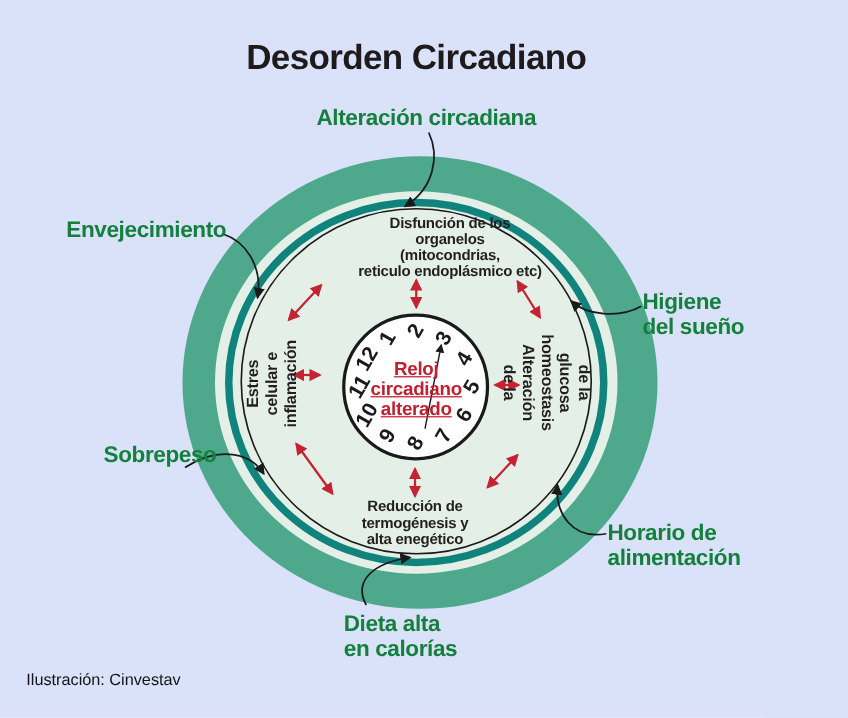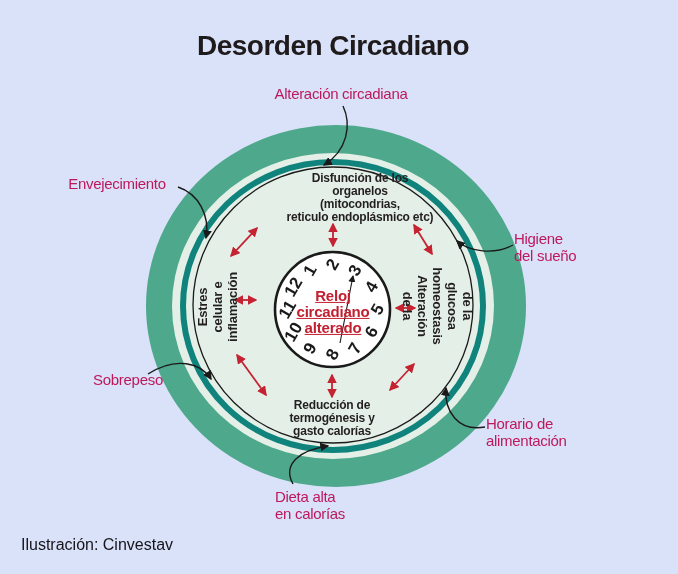--- a/index.html
+++ b/index.html
@@ -11,22 +11,22 @@
     overflow:hidden;
   }
   .title{
     position:absolute;left:333px;top:30px;
     transform:translateX(-50%);
     font-size:28px;font-weight:bold;color:#1f1b1c;
     letter-spacing:-0.5px;white-space:nowrap;
   }
   svg.diagram{position:absolute;left:0;top:0;}
   .red-label{
-    position:absolute;color:#be185d;font-weight:normal;
-    font-size:15px;line-height:1.12;letter-spacing:-0.3px;
+    position:absolute;color:#15803d;font-weight:bold;
+    font-size:18px;line-height:1.12;letter-spacing:-0.3px;
     white-space:pre-line;
   }
   .centered{transform:translate(-50%,-50%);text-align:center;white-space:nowrap;}
   .inner-text{
     position:absolute;color:#231f20;font-weight:bold;
     font-size:12px;line-height:1.08;letter-spacing:-0.2px;
     text-align:center;white-space:pre-line;
     transform:translate(-50%,0);
   }
   .rot-wrap{
@@ -40,21 +40,21 @@
   .rot-left{transform:translate(-50%,-50%) rotate(-90deg);}
   .rot-right{transform:translate(-50%,-50%) rotate(90deg);display:flex;flex-direction:column-reverse;}
   .clock-label{
     position:absolute;left:333px;top:312px;
     transform:translate(-50%,-50%);
     color:#c22031;font-weight:bold;font-size:15px;line-height:1.07;
     text-align:center;white-space:pre-line;letter-spacing:-0.2px;text-decoration:underline;
   }
   .credit{
     position:absolute;left:21px;top:536px;
-    font-size:16px;color:#16131a;
+    font-size:13px;color:#16131a;
   }
 </style>
 </head>
 <body>
 
 <div class="stage">
 
   <div class="title">Desorden Circadiano</div>
 
   <svg class="diagram" width="678" height="574" viewBox="0 0 678 574">
@@ -104,33 +104,33 @@
       <text x="293.5" y="337.5" transform="rotate(-60 293.5 332)">10</text>
       <text x="287.5" y="315" transform="rotate(-60 287.5 309.5)">11</text>
       <text x="293.5" y="292.5" transform="rotate(-60 293.5 287)">12</text>
     </g>
   </svg>
 
   <div class="red-label centered" style="left:341px;top:94px;">Alteración circadiana</div>
   <div class="red-label" style="left:514px;top:231px;">Higiene
 del sueño</div>
   <div class="red-label centered" style="left:117px;top:184px;">Envejecimiento</div>
-  <div class="red-label centered" style="left:128px;top:380px;text-align:center;">Sobrepeso</div>
+  <div class="red-label centered" style="left:128px;top:364px;text-align:center;">Sobrepeso</div>
   <div class="red-label" style="left:275px;top:489px;">Dieta alta
 en calorías</div>
   <div class="red-label" style="left:486px;top:416px;">Horario de
 alimentación</div>
 
   <div class="inner-text" style="left:360px;top:172px;width:210px;">Disfunción de los
 organelos
 (mitocondrias,
 reticulo endoplásmico etc)</div>
   <div class="inner-text" style="left:332px;top:399px;width:160px;">Reducción de
 termogénesis y
-gasto calorías</div>
+alta enegético</div>
 
   <div class="rot-wrap" style="left:218px;top:307px;">
     <div class="rot-inner rot-left">Estres
 celular e
 inflamación</div>
   </div>
 
   <div class="rot-wrap" style="left:437px;top:306px;">
     <div class="rot-inner rot-right">
       <div>Alteración de la</div>

